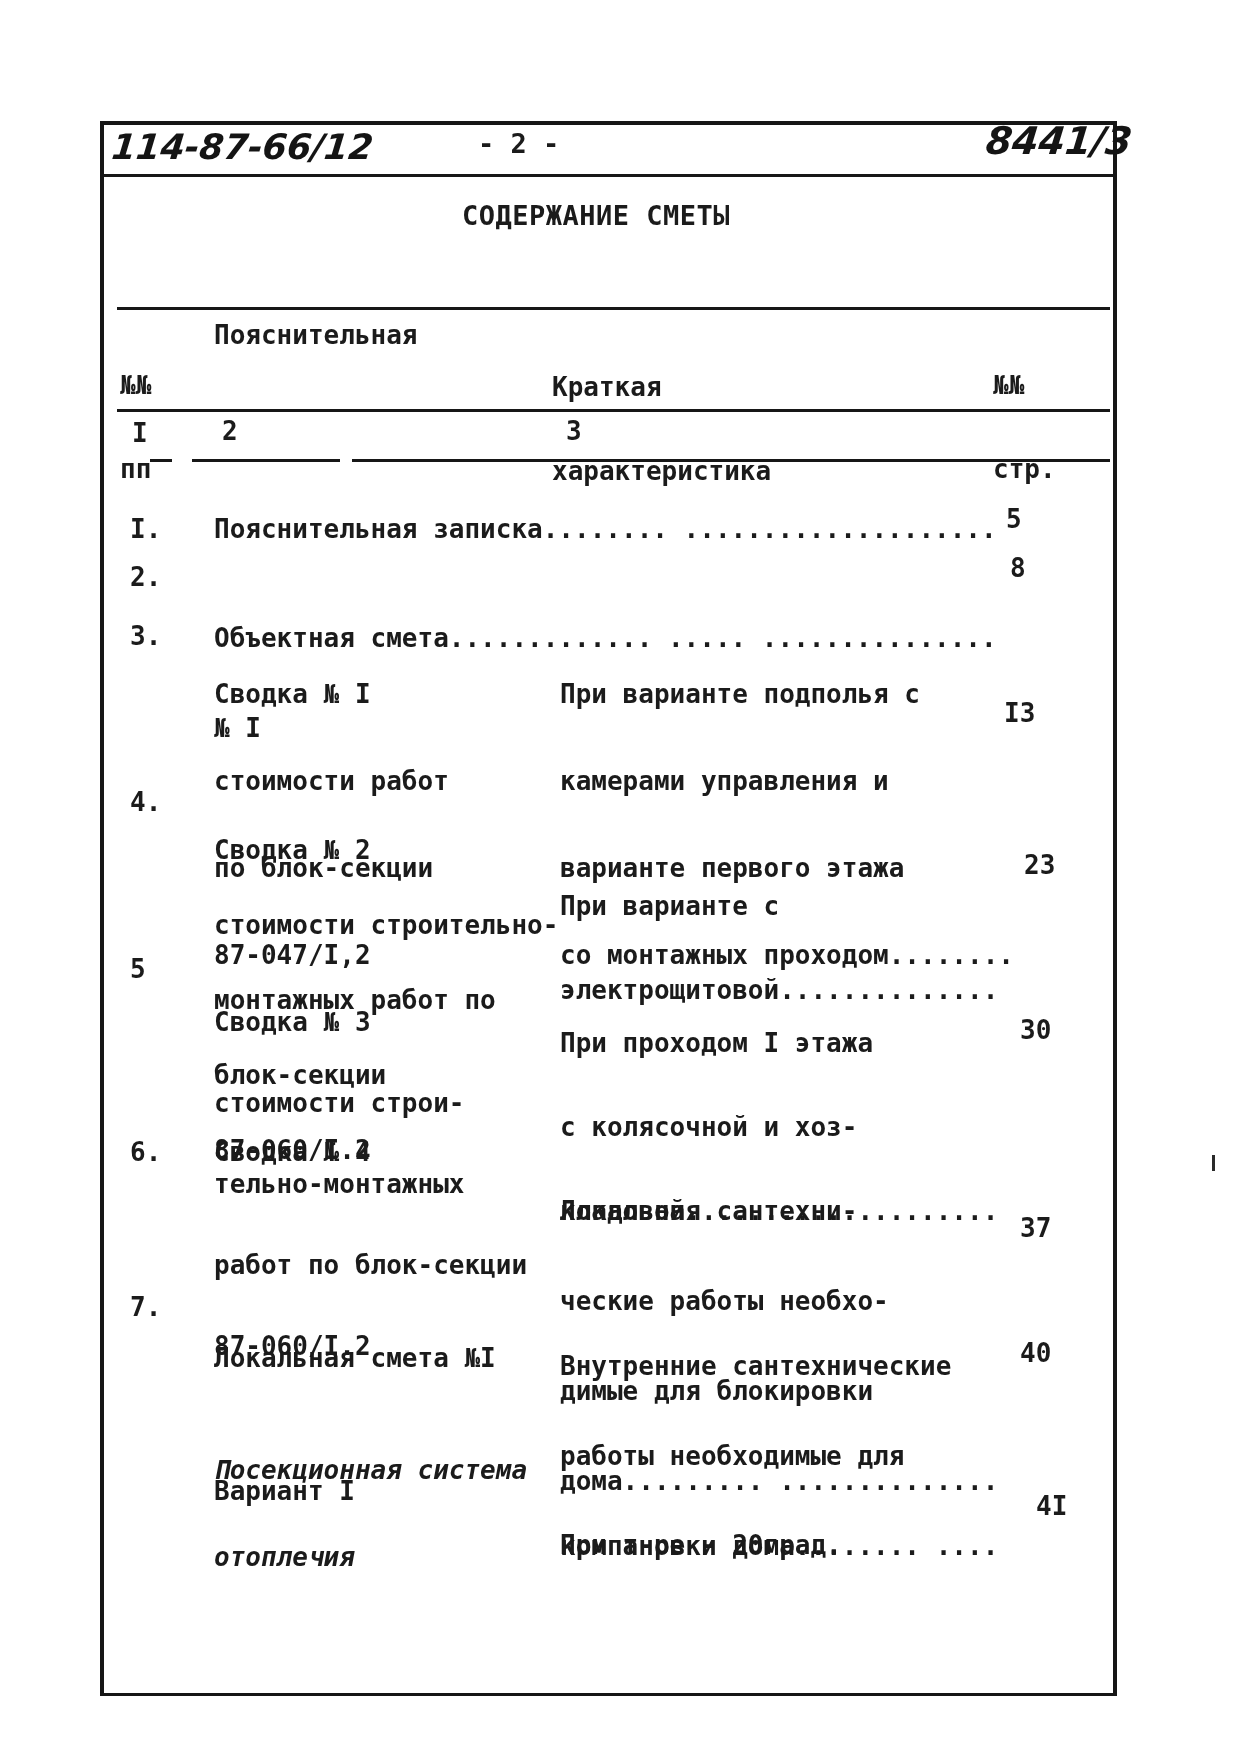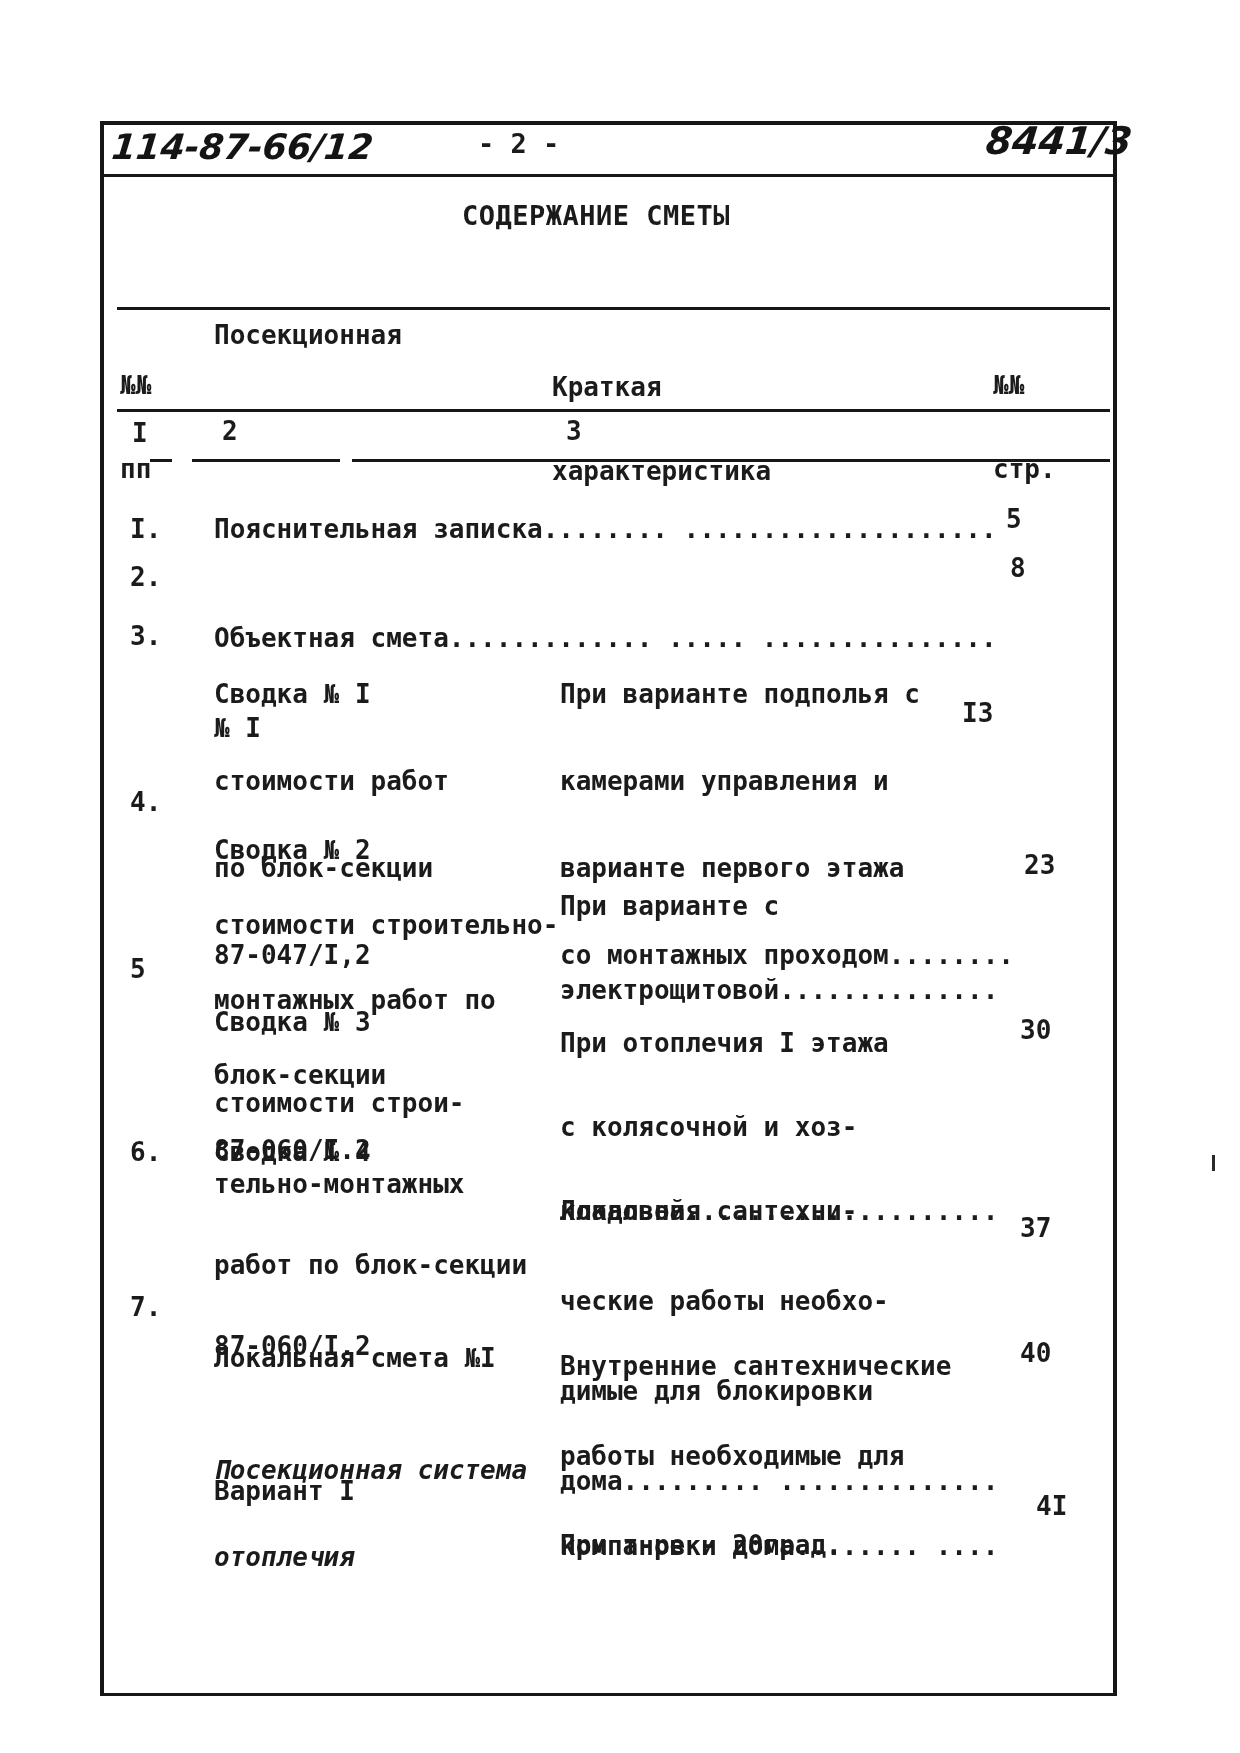--- a/index.html
+++ b/index.html
@@ -35,21 +35,21 @@
   <div class="rule" style="left:104px;top:174px;width:1009px;"></div>
 
   <span class="t" style="left:462px;top:201px;font-size:27px;letter-spacing:0.5px;">СОДЕРЖАНИЕ СМЕТЫ</span>
 
   <div class="rule" style="left:117px;top:307px;width:993px;"></div>
 
   <div class="t stack" style="left:120px;top:315px;line-height:28px;">
     <div>№№</div>
     <div>пп</div>
   </div>
-  <span class="t" style="left:214px;top:321px;">Посекционная</span>
+  <span class="t" style="left:214px;top:321px;">Пояснительная</span>
   <div class="t stack" style="left:552px;top:317px;line-height:28px;">
     <div>Краткая</div>
     <div>характеристика</div>
   </div>
   <div class="t stack" style="left:993px;top:315px;line-height:28px;">
     <div>№№</div>
     <div>стр.</div>
   </div>
 
   <div class="rule" style="left:117px;top:409px;width:993px;"></div>
@@ -84,21 +84,21 @@
       <div>стоимости работ</div>
       <div>по блок-секции</div>
       <div>87-047/I,2</div>
     </div>
     <div class="t stack" style="left:560px;top:622px;">
       <div>При варианте подполья с</div>
       <div>камерами управления и</div>
       <div>варианте первого этажа</div>
       <div>со монтажных проходом........</div>
     </div>
-    <span class="t pg" style="left:962px;top:699px;">I3</span>
+    <span class="t pg" style="left:1004px;top:699px;">I3</span>
   </div>
 
   <div>
     <span class="t" style="left:130px;top:788px;">4.</span>
     <div class="t stack" style="left:214px;top:788px;line-height:25px;">
       <div>Сводка № 2</div>
       <div>стоимости строительно-</div>
       <div>монтажных работ по</div>
       <div>блок-секции</div>
       <div>87-060/I.2</div>
@@ -113,21 +113,21 @@
   <div>
     <span class="t" style="left:130px;top:955px;">5</span>
     <div class="t stack" style="left:214px;top:955px;line-height:27px;">
       <div>Сводка № 3</div>
       <div>стоимости строи-</div>
       <div>тельно-монтажных</div>
       <div>работ по блок-секции</div>
       <div>87-060/I.2</div>
     </div>
     <div class="t stack" style="left:560px;top:973px;line-height:28px;">
-      <div>При отоплечия I этажа</div>
+      <div>При проходом I этажа</div>
       <div>с колясочной и хоз-</div>
       <div>кладовой....................</div>
     </div>
     <span class="t pg" style="left:1020px;top:1016px;">30</span>
   </div>
 
   <div>
     <span class="t" style="left:130px;top:1138px;">6.</span>
     <span class="t" style="left:214px;top:1138px;">Сводка № 4</span>
     <div class="t stack" style="left:560px;top:1136px;line-height:30px;">

